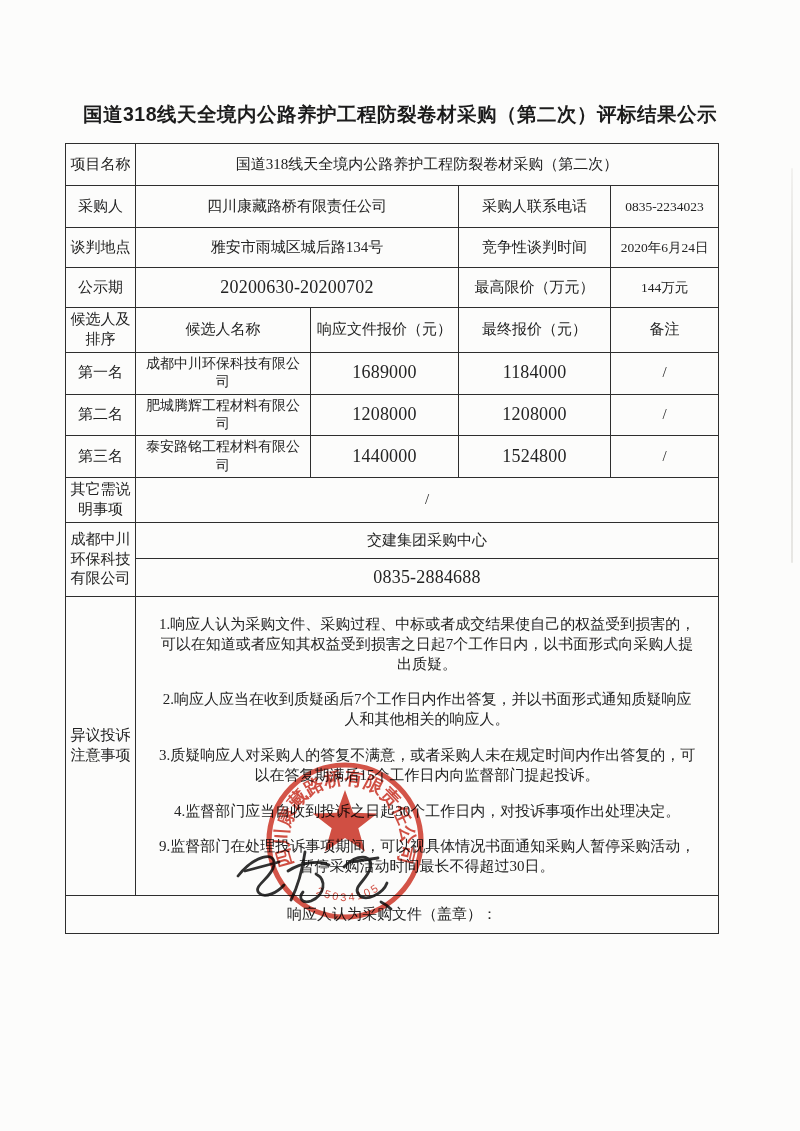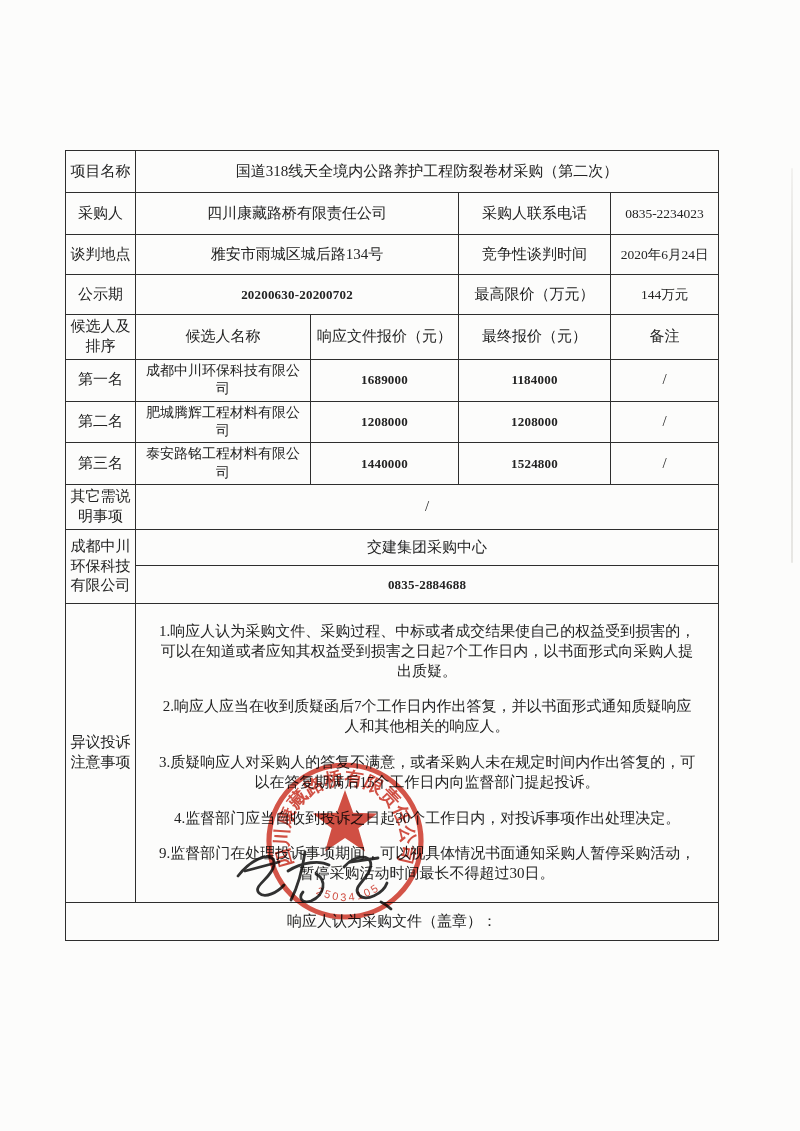--- a/index.html
+++ b/index.html
@@ -11,36 +11,36 @@
     overflow:hidden;
   }
   .page{position:relative;width:800px;height:1131px;}
   .doc-title{
     position:absolute;top:101px;left:0;width:100%;
     text-align:center;
     font-family:"Liberation Sans","DejaVu Sans",sans-serif;
     font-weight:bold;font-size:19.5px;letter-spacing:.5px;color:#1c1c1c;
   }
   table.announcement{
-    position:absolute;left:65px;top:150px;width:653px;
+    position:absolute;left:65px;top:143px;width:653px;
     border-collapse:collapse;table-layout:fixed;
     font-size:15px;color:#232323;padding-left:25px;
   }
   table.announcement td{
     border:1.6px solid #2e2e2e;
     vertical-align:middle;
     text-align:center;
     padding:2px 4px;
     line-height:1.32;
     overflow:hidden;
   }
   td.lbl{text-align:left;padding-left:6px;}
   td.lbl-c{text-align:center;padding-left:2px;padding-right:2px;}
   td.val-left{text-align:left;padding-left:7px;}
-  .num{font-size:13px;letter-spacing:.2px;font-weight:bold;}
+  .num{font-size:18px;letter-spacing:.2px;}
   .small-num{font-size:13.5px;}
   td.notice-cell{
     text-align:left;padding:6px 9px;
     font-size:15px;line-height:21.8px;vertical-align:middle;
   }
   .notice-item{margin:16px;}
   td.sign-cell{text-align:left;padding-left:7px;font-size:15px;}
   
   .signature-svg{
     position:absolute;left:232px;top:840px;
@@ -55,20 +55,21 @@
     position:absolute;left:791px;top:168px;width:2px;height:395px;
     background:linear-gradient(#f2f1ef,#d9d8d5 40%,#e8e7e4);
     border-radius:2px;
   }
 </style>
 </head>
 <body>
 
 <div class="page">
 
+  <div class="doc-title">国道318线天全境内公路养护工程防裂卷材采购（第二次）评标结果公示</div>
 
   <table class="announcement">
     <colgroup>
       <col style="width:70px">
         <col style="width:175px">
         <col style="width:148px">
       <col style="width:152px">
         <col style="width:108px">
     </colgroup>
 

